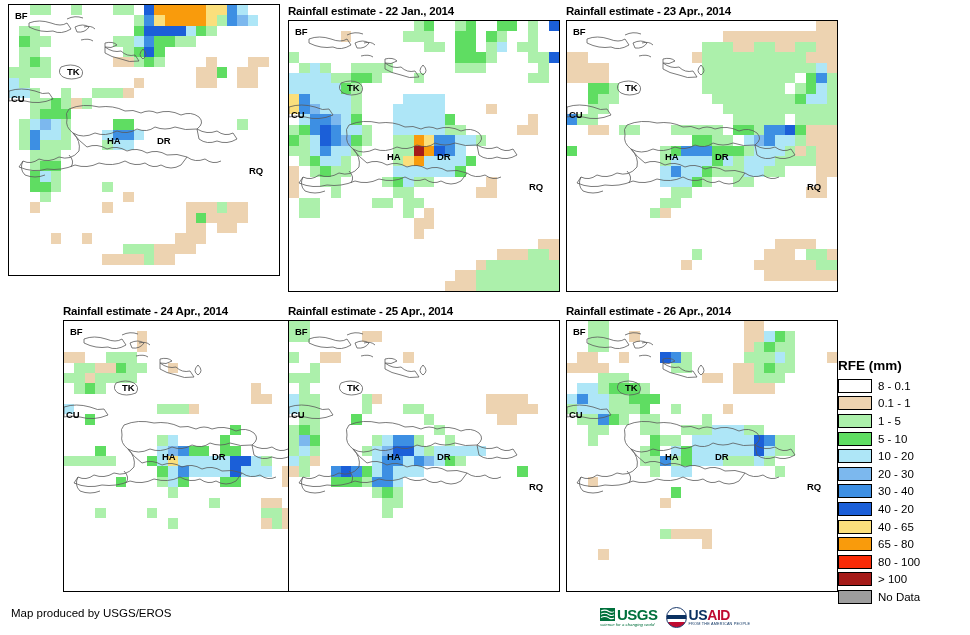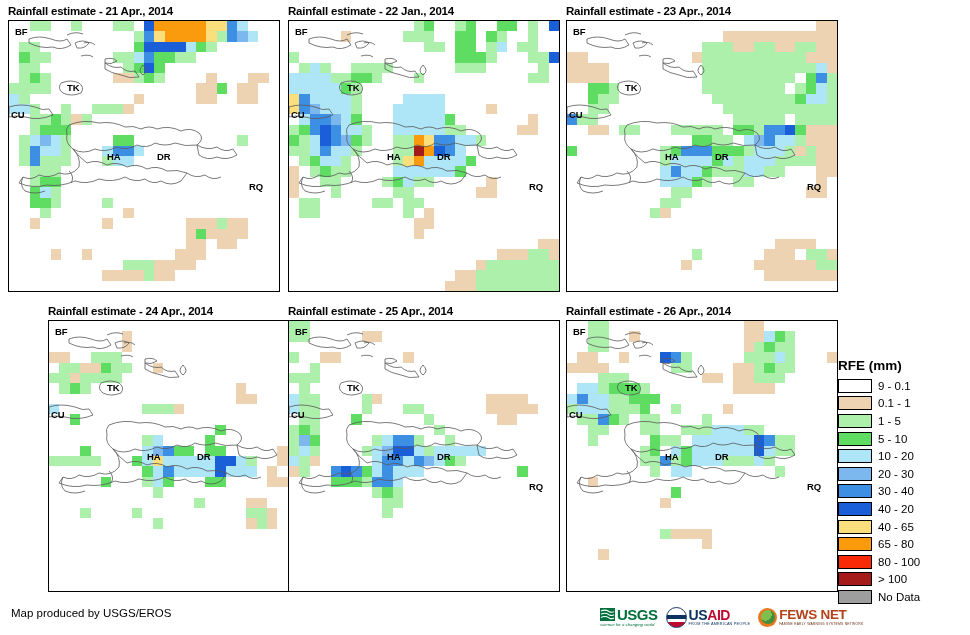--- a/index.html
+++ b/index.html
@@ -92,21 +92,20 @@
   .fews-text{display:flex;flex-direction:column;}
   .fews-word{font-size:13.5px;font-weight:bold;color:#b5411a;line-height:14px;letter-spacing:-0.3px;}
   .fews-tag{font-size:3.4px;color:#6b2f12;line-height:4px;letter-spacing:0.2px;}
 </style>
 </head>
 <body>
 
 <div id="stage">
 
   <div class="panel" style="left:8px;top:4px;">
-    <div class="panel-title">Rainfall estimate - 21 Apr., 2014</div>
     <div class="map-frame">
       <div class="grid">
           <i></i>
           <i></i>
           <i style="background: rgb(172, 240, 171);"></i>
           <i style="background: rgb(172, 240, 171);"></i>
           <i></i>
           <i></i>
           <i style="background: rgb(172, 240, 171);"></i>
           <i></i>
@@ -2215,21 +2214,21 @@
       </svg>
       <div class="lbl" style="left:6px;top:6px;">BF</div>
       <div class="lbl" style="left:58px;top:62px;">TK</div>
       <div class="lbl" style="left:2px;top:89px;">CU</div>
       <div class="lbl" style="left:98px;top:131px;">HA</div>
       <div class="lbl" style="left:148px;top:131px;">DR</div>
       <div class="lbl" style="left:240px;top:161px;">RQ</div>
     </div>
   </div>
 
-  <div class="panel" style="left:0;top:304px;padding-left:48px;">
+  <div class="panel" style="left:15px;top:304px;padding-left:48px;">
     <div class="panel-title">Rainfall estimate - 24 Apr., 2014</div>
     <div class="map-frame">
       <div class="grid">
           <i></i>
           <i></i>
           <i></i>
           <i></i>
           <i></i>
           <i></i>
           <i></i>
@@ -4345,21 +4344,21 @@
       <div class="lbl" style="left:240px;top:161px;">RQ</div>
     </div>
   </div>
 
 
   <div id="legend">
     <div class="legend-title">RFE (mm)</div>
     <div id="legend-rows">
         <div class="legend-row">
           <div class="sw" style="background: rgb(255, 255, 255);"></div>
-          <div class="legend-lab">9 - 0.1</div>
+          <div class="legend-lab">8 - 0.1</div>
         </div>
         <div class="legend-row">
           <div class="sw" style="background: rgb(237, 211, 177);"></div>
           <div class="legend-lab">0.1 - 1</div>
         </div>
         <div class="legend-row">
           <div class="sw" style="background: rgb(172, 240, 171);"></div>
           <div class="legend-lab">1 - 5</div>
         </div>
         <div class="legend-row">
@@ -4428,26 +4427,15 @@
         <div class="usaid-seal"></div>
         <div class="usaid-text">
           <div class="usaid-word">
             <span class="usaid-us">US</span><span class="usaid-aid">AID</span>
           </div>
           <div class="usaid-tag">FROM THE AMERICAN PEOPLE</div>
         </div>
       </div>
     </div>
 
-    <div class="logo">
-      <div class="fews-wrap">
-        <div class="fews-globe">
-            <span></span>
-          </div>
-        <div class="fews-text">
-          <div class="fews-word">FEWS NET</div>
-          <div class="fews-tag">FAMINE EARLY WARNING SYSTEMS NETWORK</div>
-        </div>
-      </div>
-    </div>
   </div>
 
 </div>
 
 </body></html>

